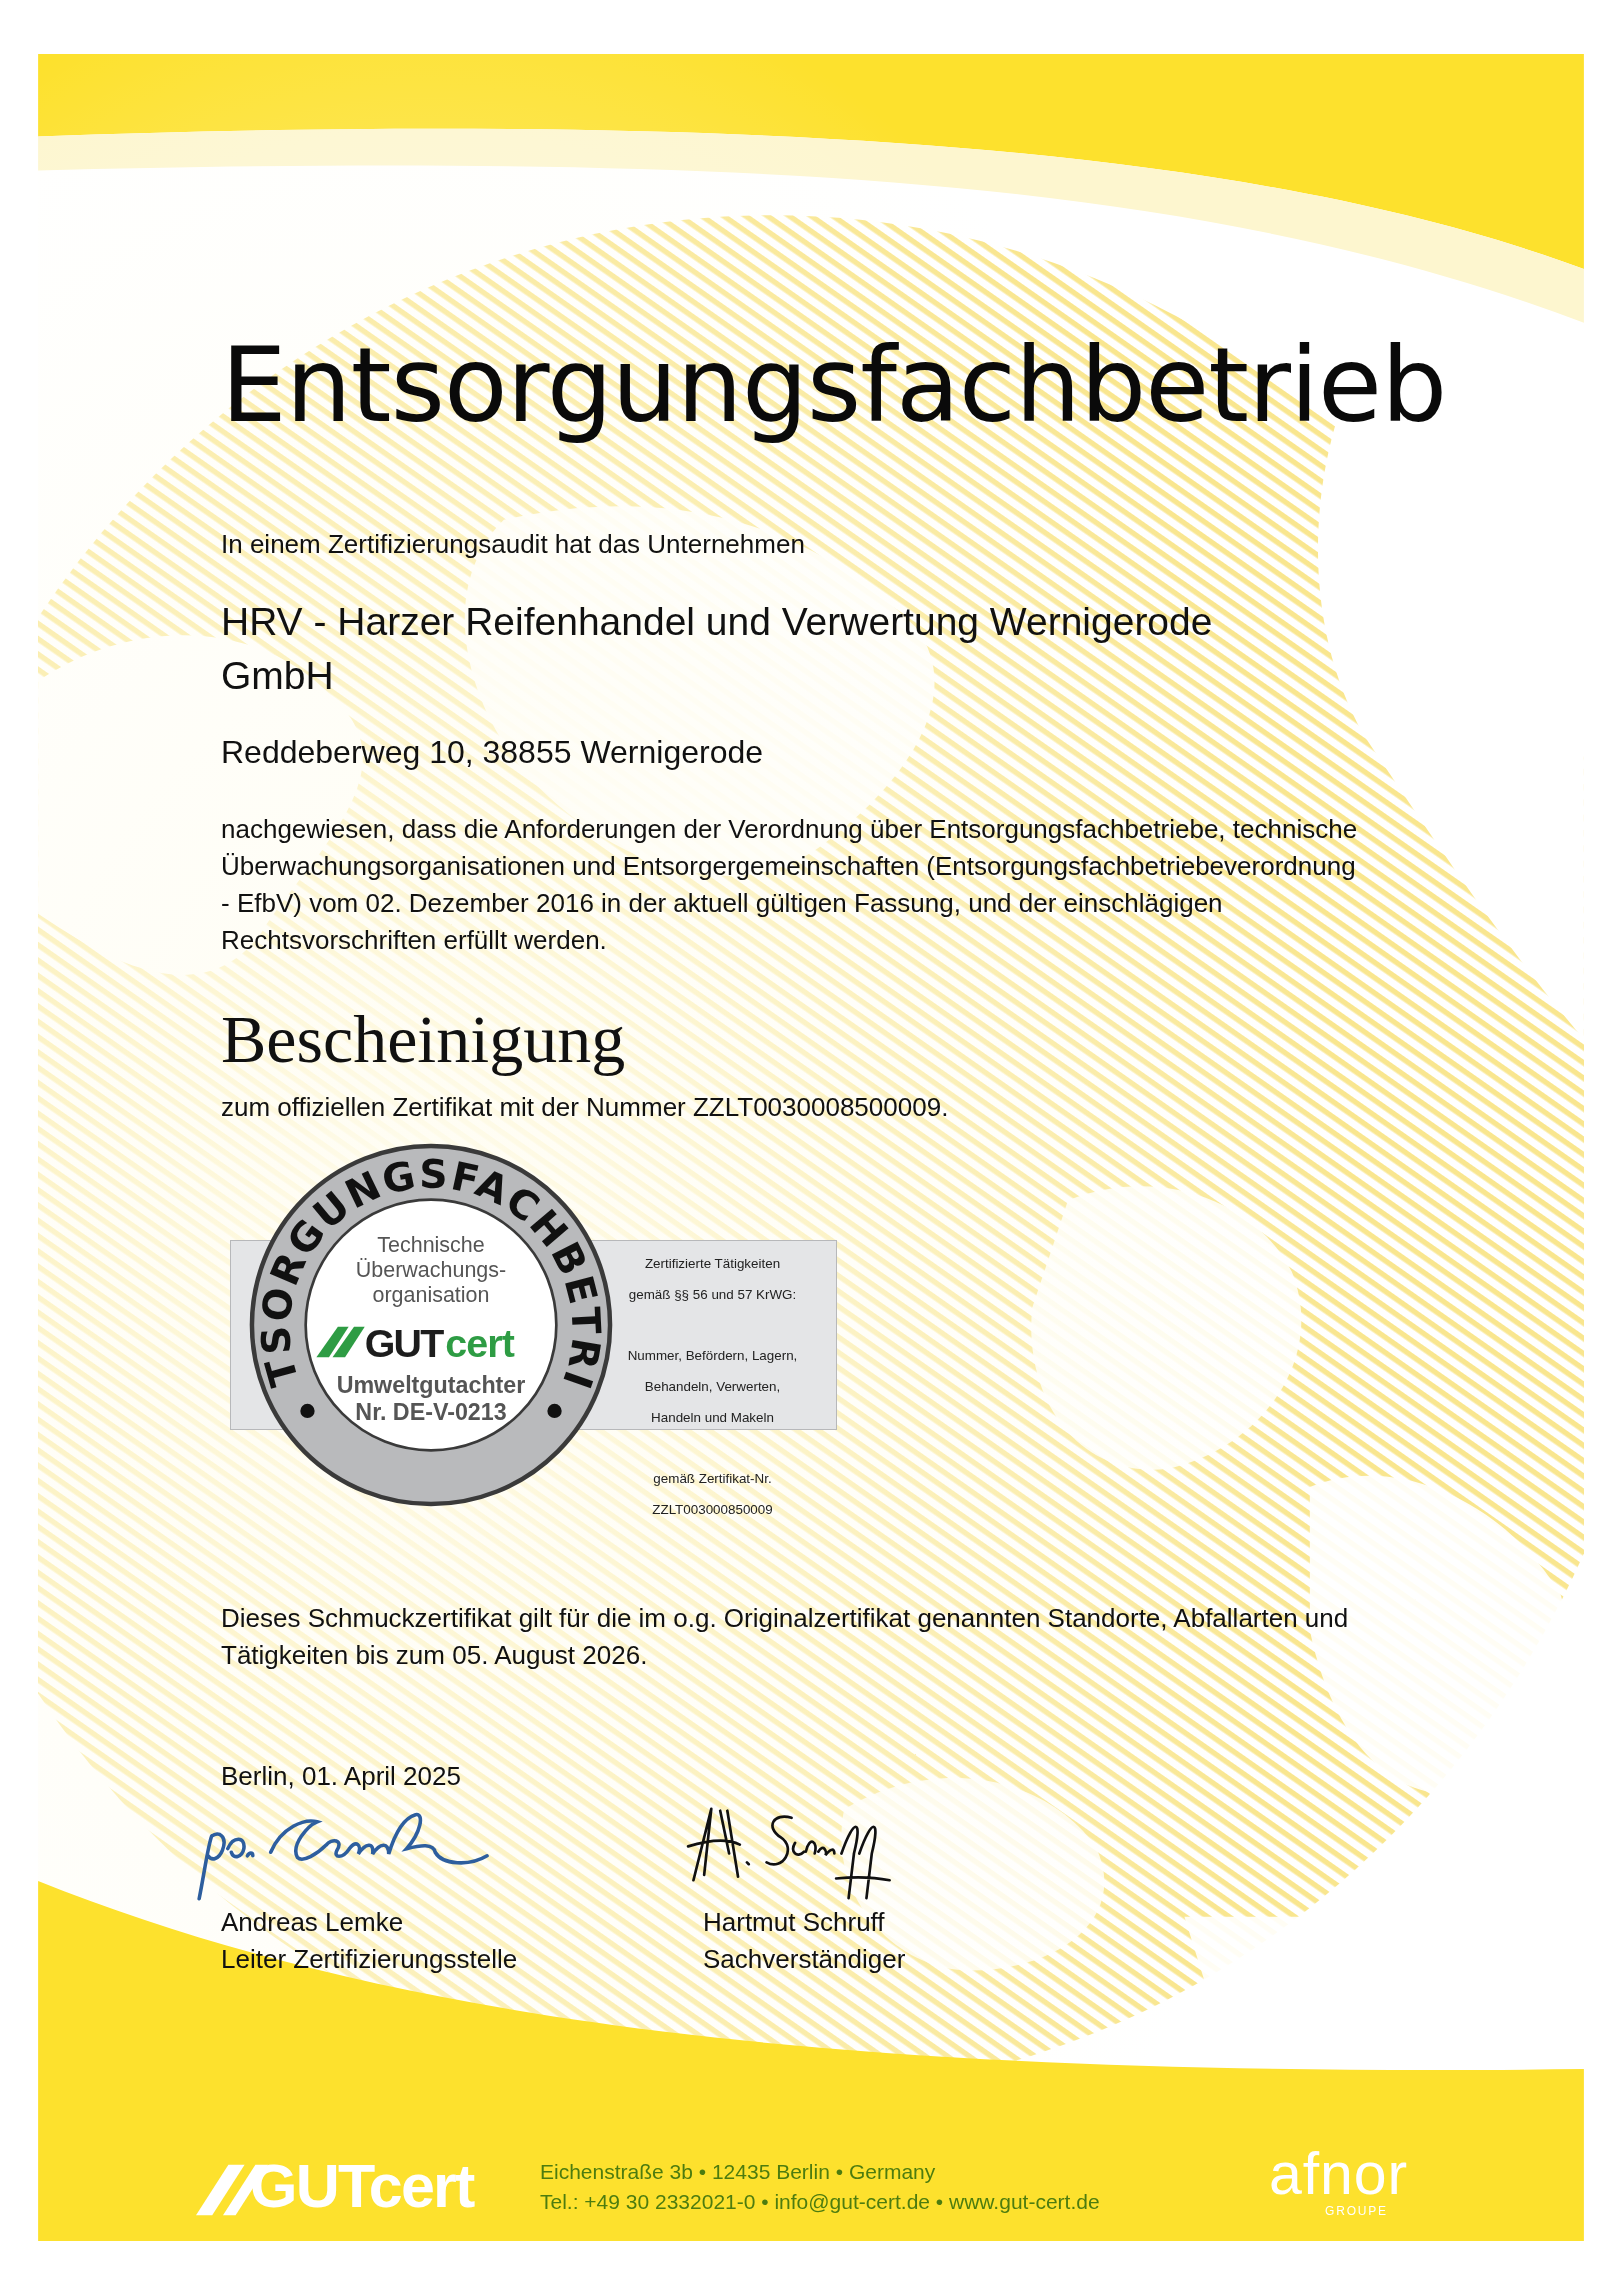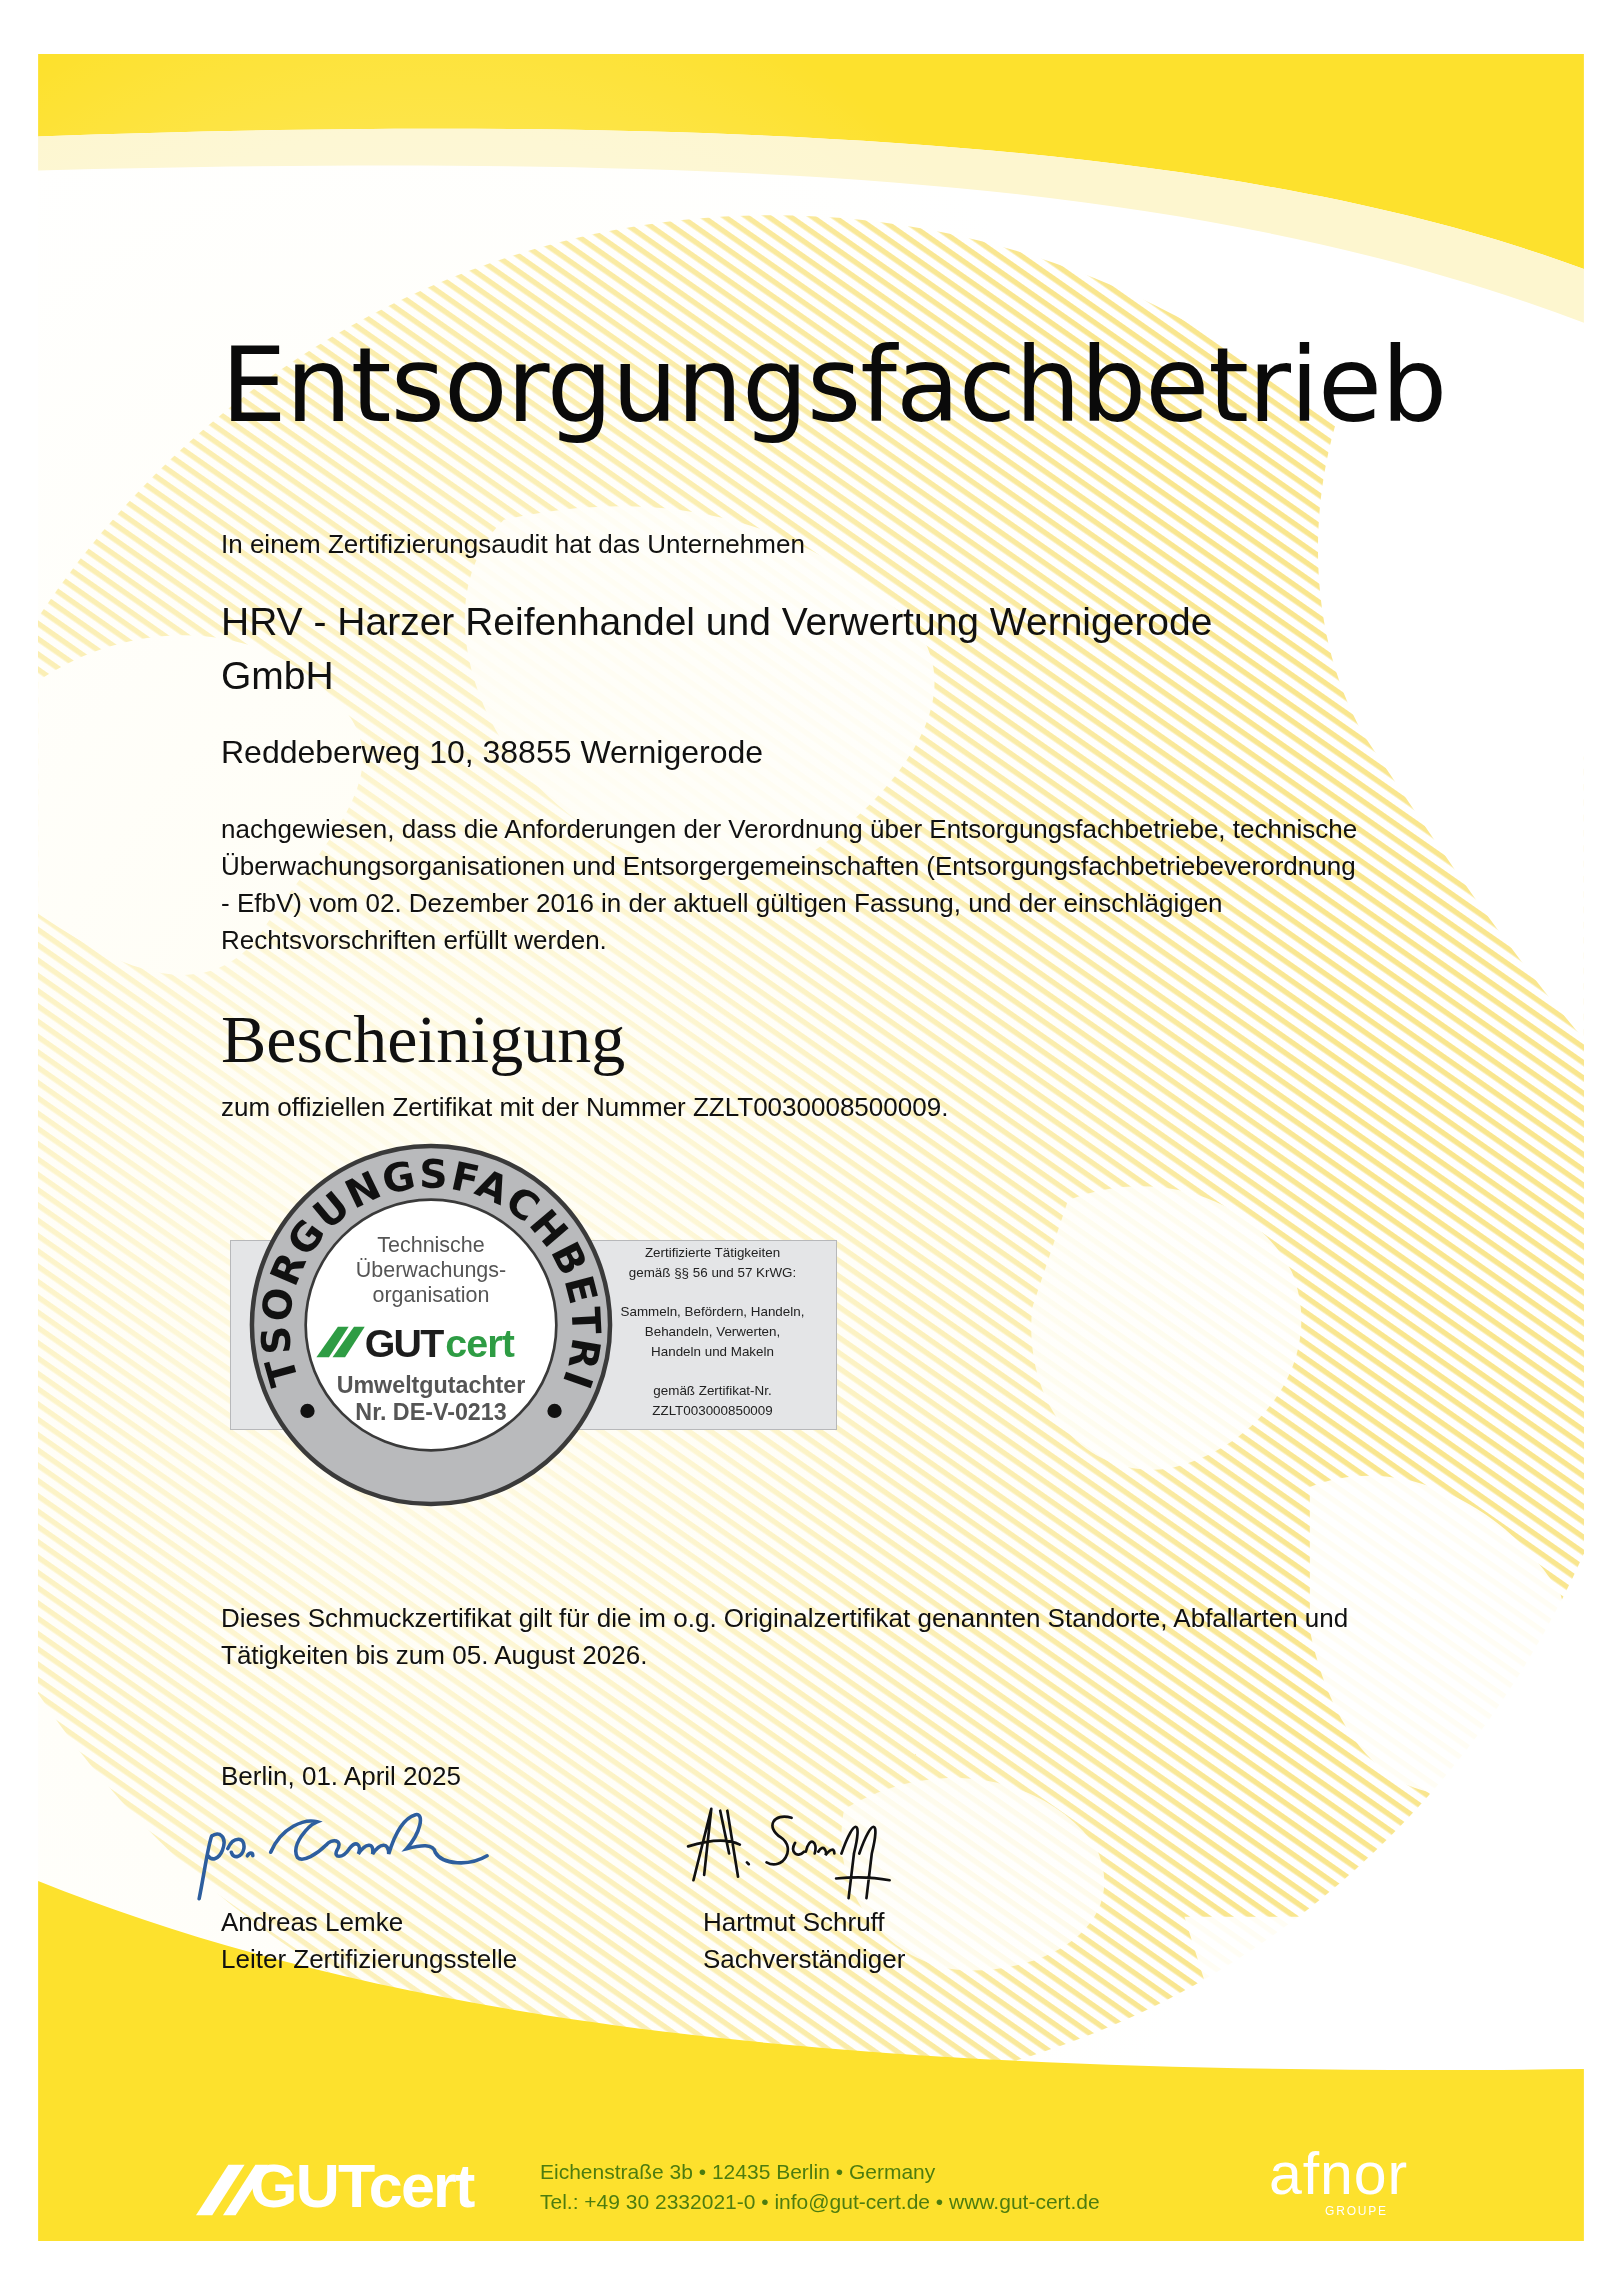--- a/index.html
+++ b/index.html
@@ -15,21 +15,21 @@
     .company { left: 213px; top: 595px; width: 1254px; font-size: 39px; line-height: 54px; }
     .address { left: 213px; top: 733px; font-size: 32px; line-height: 39px; }
     .para { left: 213px; top: 811px; width: 1254px; font-size: 26px; line-height: 37px; }
     .h2 { left: 213px; top: 999px; font-size: 68px; line-height: 81px; font-family: Liberation Serif, serif; }
     .certline { left: 213px; top: 1091px; font-size: 26px; line-height: 32px; }
     .validity { left: 213px; top: 1600px; width: 1272px; font-size: 26px; line-height: 37px; }
     .place-date { left: 213px; top: 1760px; font-size: 26px; line-height: 32px; }
     .sig-name { font-size: 26px; line-height: 37px; }
     .seal-box { left: 222px; top: 1240px; width: 605px; height: 188px; background: #e4e5e7; border: 1.8px solid #b7b8ba; }
     .seal-info { left: 587px; top: 1243px; width: 235px; text-align: center; font-size: 13.4px; line-height: 19.7px; color: #222; }
-    .seal-info p { margin: 0; }
+    .seal-info p { margin: 11px; }
     .footer-text { left: 532px; top: 2157px; font-size: 21px; line-height: 30px; color: #4d7c0f; }
     .afnor { left: 1261px; top: 2146px; color: #fff; text-align: center; }
     .afnor .main { font-size: 59px; line-height: 57px; letter-spacing: 0.9px; }
     .afnor .sub { font-size: 12px; line-height: 16px; letter-spacing: 1.8px; margin-left: 36px; }
   </style>
 </head>
 <body>
 
 <div class="page">
 
@@ -104,21 +104,21 @@
       <polygon points="100,246 124,212 136,212 114,246" fill="#2E9C44"></polygon>
       <text x="136" y="246" font-family="Liberation Sans, sans-serif" font-weight="bold" font-size="44" fill="#1d1d1d" letter-spacing="-2">GUT</text>
       <text x="226" y="246" font-family="Liberation Sans, sans-serif" font-weight="bold" font-size="44" fill="#2E9C44" letter-spacing="-1">cert</text>
       <text x="210" y="286" text-anchor="middle" font-family="Liberation Sans, sans-serif" font-weight="bold" font-size="26" fill="#555">Umweltgutachter</text>
       <text x="210" y="316" text-anchor="middle" font-family="Liberation Sans, sans-serif" font-weight="bold" font-size="26" fill="#555">Nr. DE-V-0213</text>
     </svg>
     <div class="abs seal-info">
       <p>Zertifizierte Tätigkeiten</p>
       <p>gemäß §§ 56 und 57 KrWG:</p>
       <p style="height:19.7px"></p>
-      <p>Sammeln, Befördern, Handeln,</p>
+      <p>Nummer, Befördern, Lagern,</p>
       <p>Behandeln, Verwerten,</p>
       <p>Handeln und Makeln</p>
       <p style="height:19.7px"></p>
       <p>gemäß Zertifikat-Nr.</p>
       <p>ZZLT003000850009</p>
     </div>
 
     <div class="abs validity">
       <div>Dieses Schmuckzertifikat gilt für die im o.g. Originalzertifikat genannten Standorte, Abfallarten und</div>
       <div>Tätigkeiten bis zum 05. August 2026.</div>

